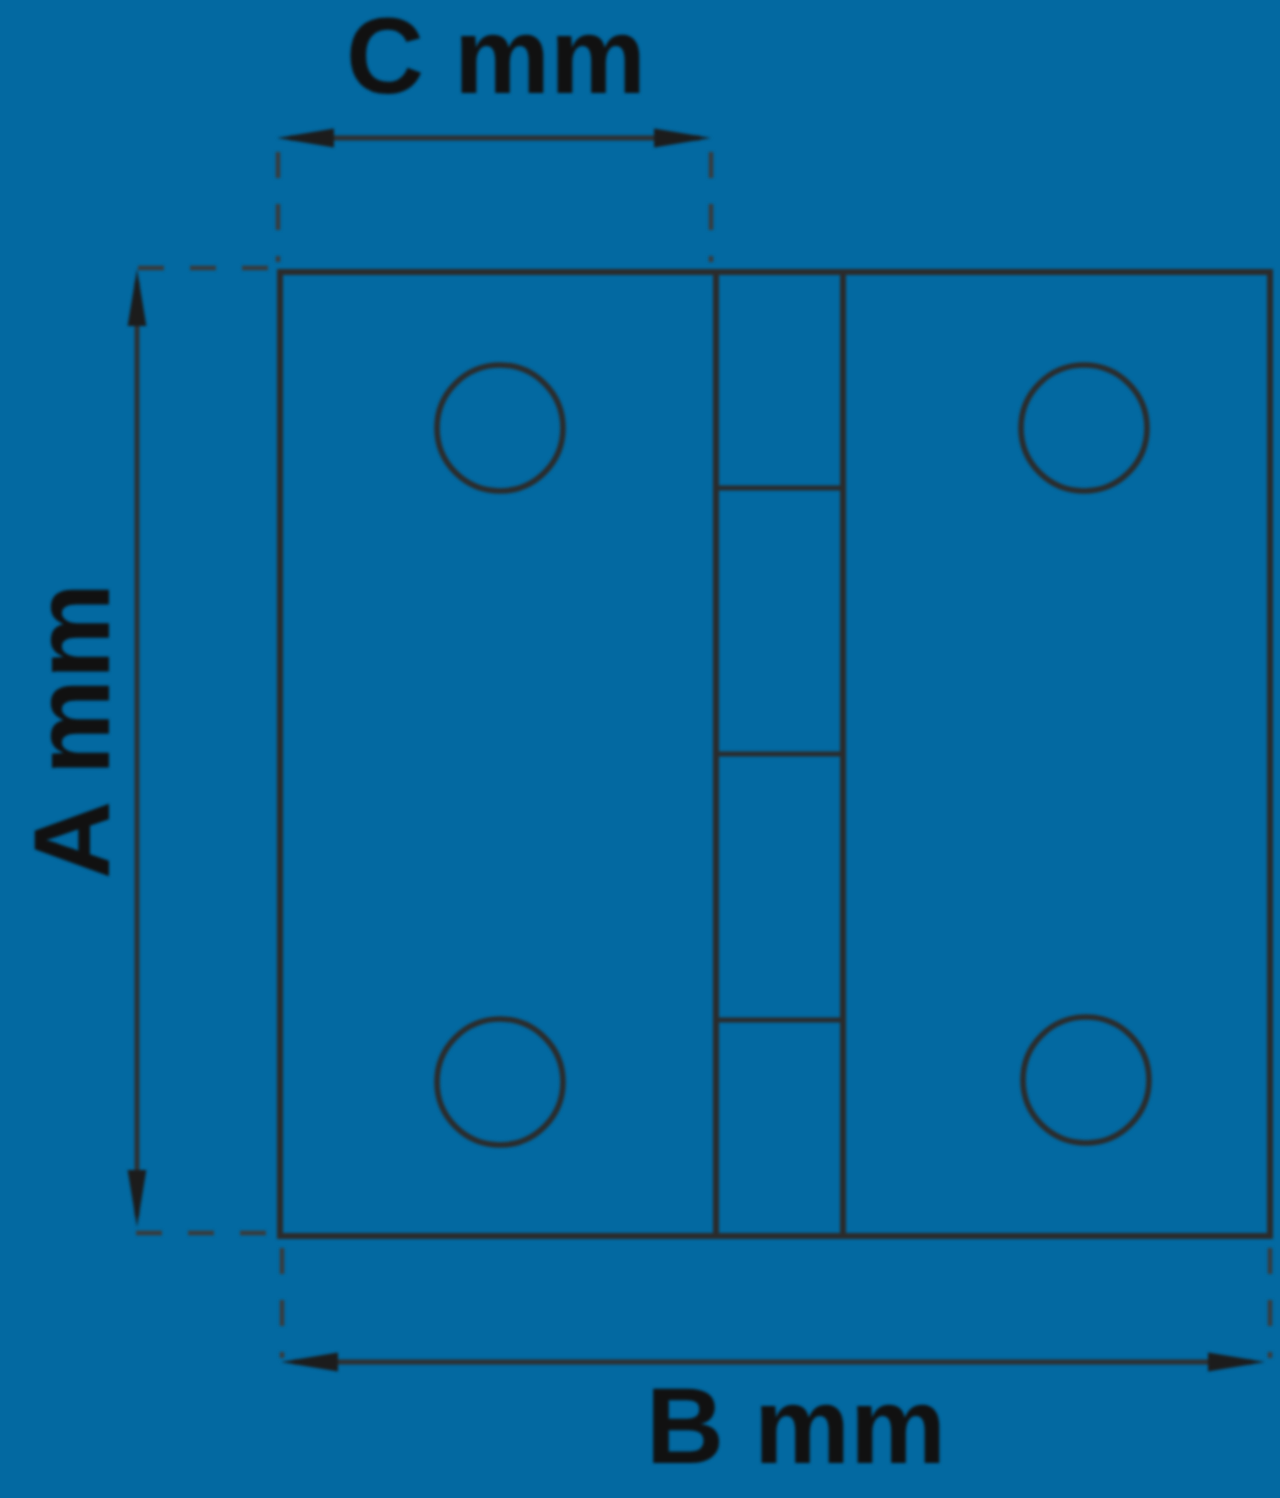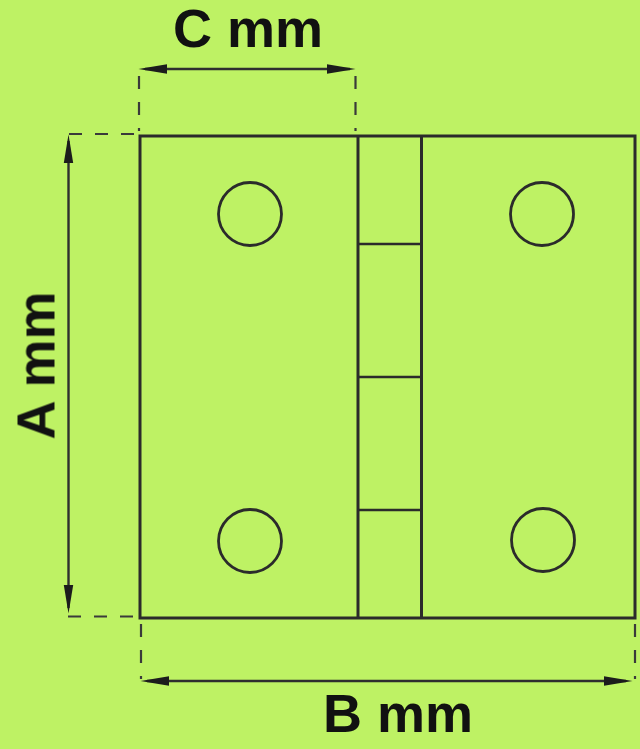--- a/index.html
+++ b/index.html
@@ -1,16 +1,16 @@
 <!DOCTYPE html>
 <html><head>
 <meta charset="utf-8">
 <style>
   html,body{margin:0;padding:0;background:#ffffff;}
-  #stage{width:640px;height:749px;position:relative;background:#bef264;overflow:hidden;}
+  #stage{width:640px;height:749px;position:relative;background:#0369a1;overflow:hidden;}
   svg{display:block;}
   text{font-family:"Liberation Sans",sans-serif;font-weight:bold;fill:#111;}
 </style>
 </head>
 <body>
 <div id="stage">
 <svg width="640" height="749" viewBox="0 0 640 749">
   <g style="filter:blur(0.7px)">
 
   <rect x="140" y="136" width="495" height="482" fill="none" stroke="#2b2b2b" stroke-width="3"></rect>

